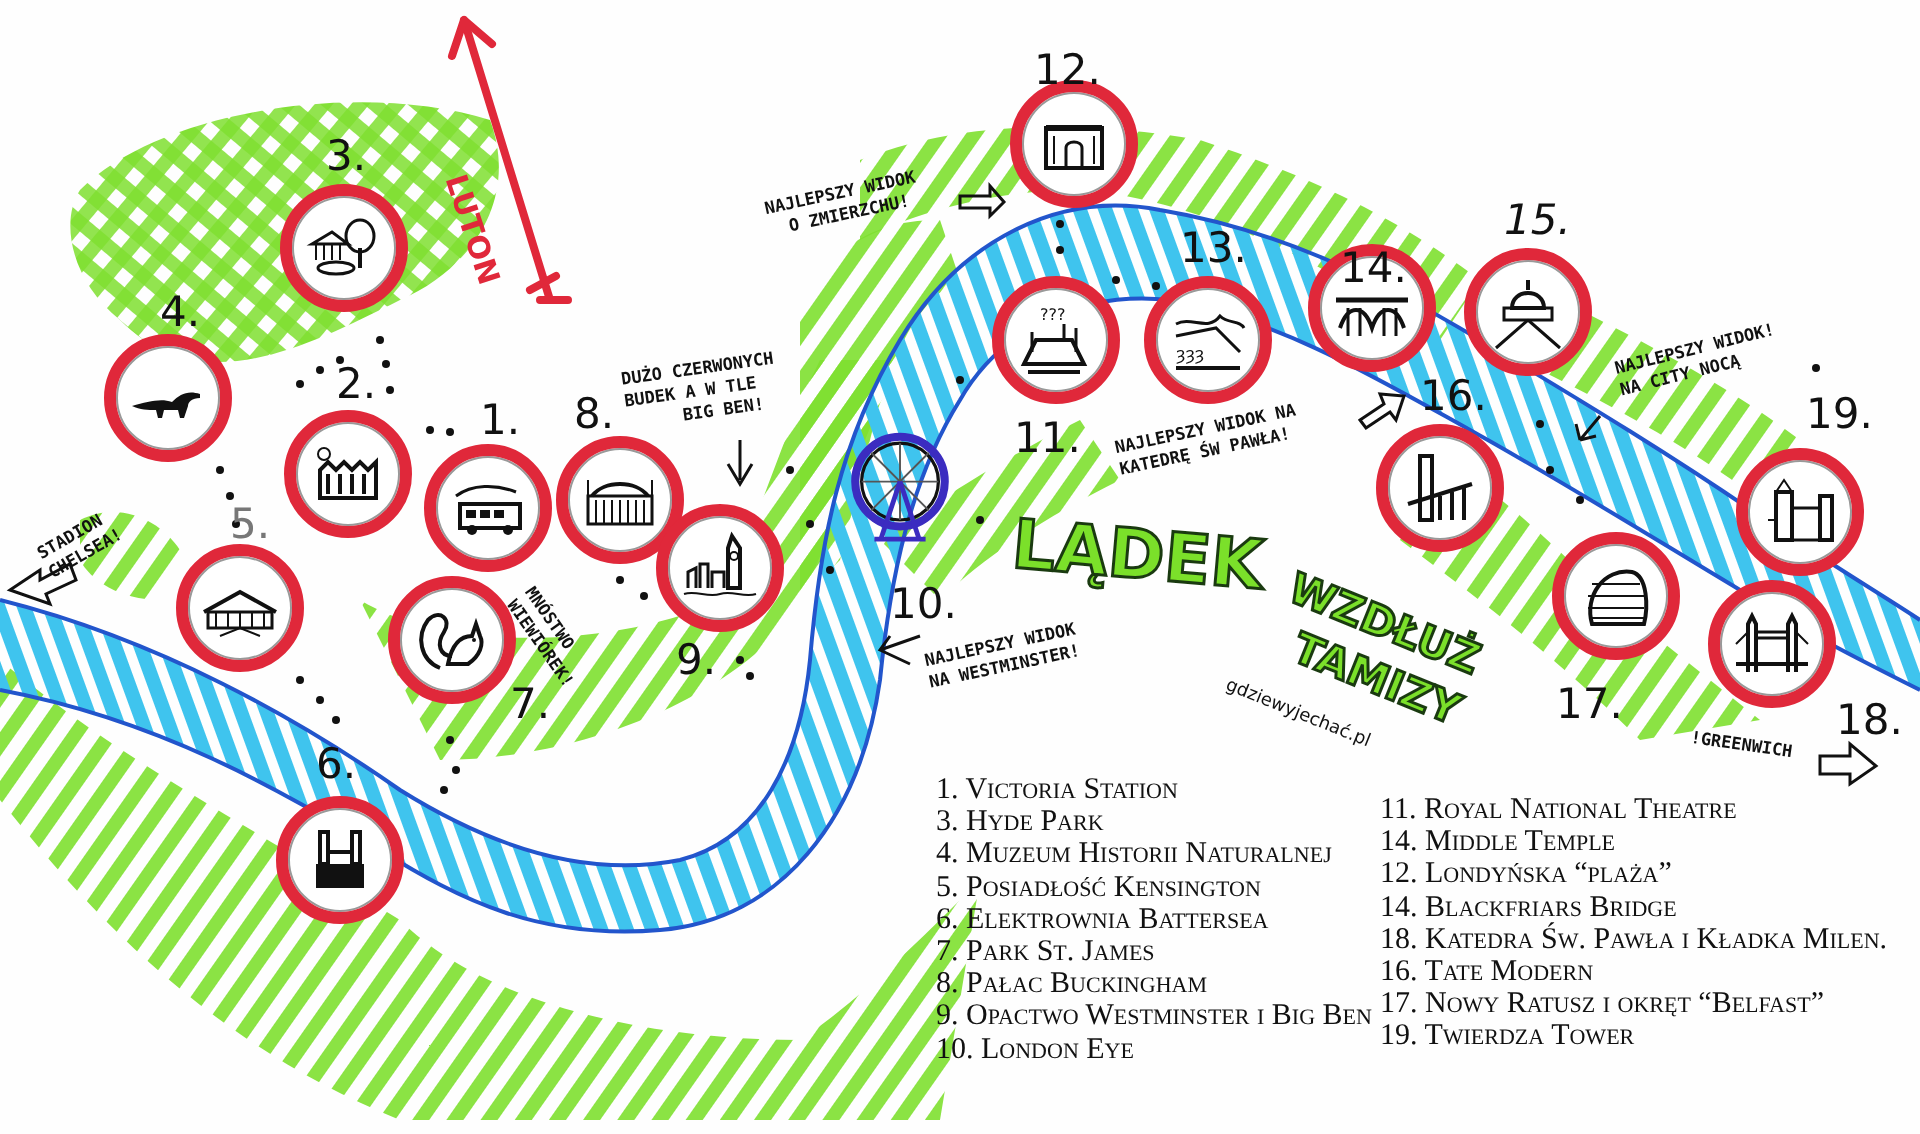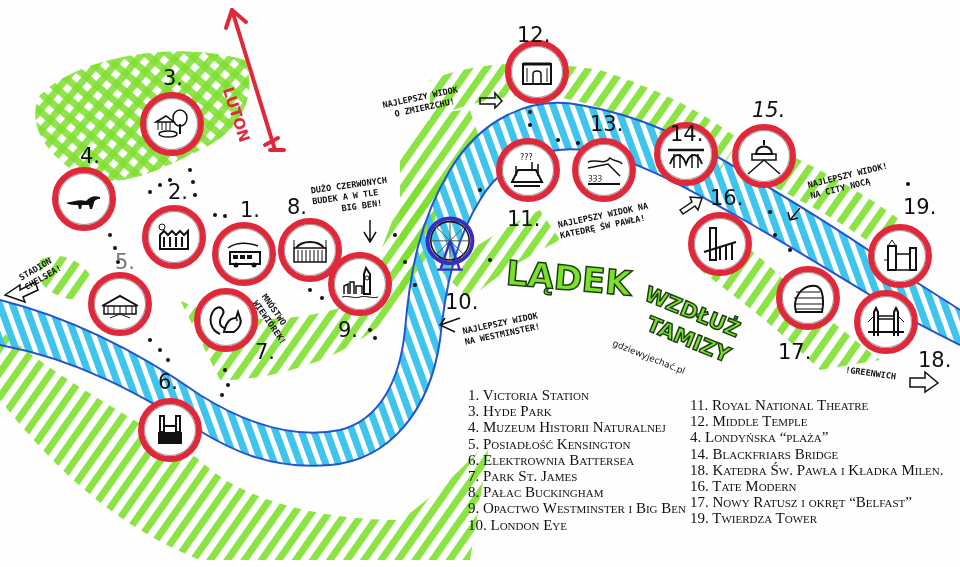--- a/index.html
+++ b/index.html
@@ -324,20 +324,20 @@
   <div>4. Muzeum Historii Naturalnej</div>
   <div>5. Posiadłość Kensington</div>
   <div>6. Elektrownia Battersea</div>
   <div>7. Park St. James</div>
   <div>8. Pałac Buckingham</div>
   <div>9. Opactwo Westminster i Big Ben</div>
   <div>10. London Eye</div>
 </div>
 <div class="legend" style="left:690px;top:397px;">
   <div>11. Royal National Theatre</div>
-  <div>12. Middle Temple</div>
-  <div>4. Londyńska “plaża”</div>
+  <div>14. Middle Temple</div>
+  <div>12. Londyńska “plaża”</div>
   <div>14. Blackfriars Bridge</div>
   <div>18. Katedra Św. Pawła i Kładka Milen.</div>
   <div>16. Tate Modern</div>
   <div>17. Nowy Ratusz i okręt  “Belfast”</div>
   <div>19. Twierdza Tower</div>
 </div>
 
 </body></html>

